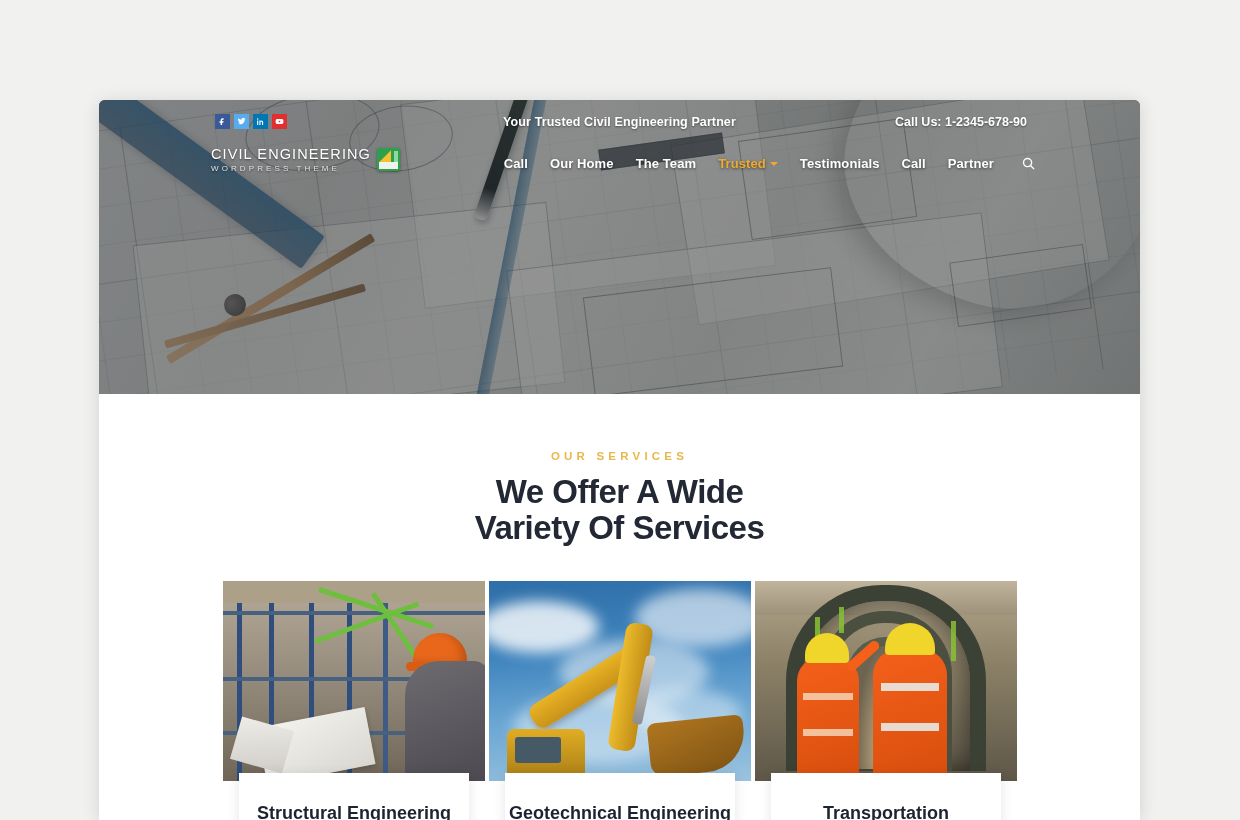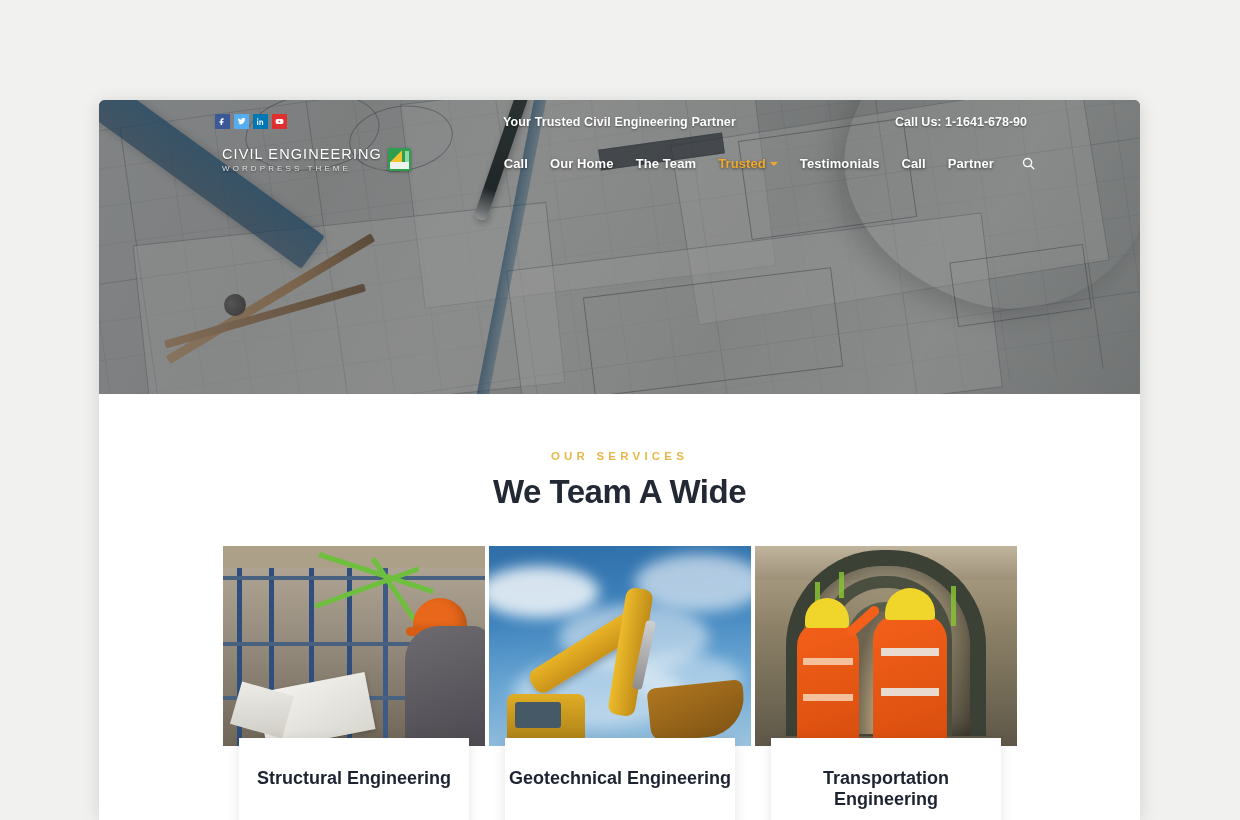--- a/index.html
+++ b/index.html
@@ -129,21 +129,21 @@
   .top-call{
     position:absolute; right:113px; top:15px;
     color:#fff; font-size:12.5px; font-weight:bold;
     text-shadow:0 1px 2px rgba(0,0,0,.45);
   }
 
   
   .navbar{
     position:absolute; left:0; top:44px; width:100%; height:46px; z-index:6;
   }
-  .brand{ position:absolute; left:123px; top:3px; display:flex; align-items:center; gap:6px; cursor:pointer; }
+  .brand{ position:absolute; left:112px; top:3px; display:flex; align-items:center; gap:6px; cursor:pointer; }
   .brand-text{ line-height:1; }
   .brand-title{
     color:#fff; font-size:14.5px; letter-spacing:1.1px; font-weight:400;
     text-shadow:0 1px 2px rgba(0,0,0,.5);
   }
   .brand-sub{
     color:#e3e3e0; font-size:8px; letter-spacing:3.1px; margin-top:3px; font-weight:400;
     text-shadow:0 1px 2px rgba(0,0,0,.5);
   }
   .brand-mark{
@@ -405,21 +405,21 @@
             </svg>
         </span>
         <span class="soc soc-yt">
           <svg viewBox="0 0 24 24">
               <path d="M22 8.2a3 3 0 0 0-2.1-2.1C18 5.5 12 5.5 12 5.5s-6 0-7.9.6A3 3 0 0 0 2 8.2 31 31 0 0 0 1.5 12 31 31 0 0 0 2 15.8a3 3 0 0 0 2.1 2.1c1.9.6 7.9.6 7.9.6s6 0 7.9-.6a3 3 0 0 0 2.1-2.1A31 31 0 0 0 22.5 12 31 31 0 0 0 22 8.2zM10 15V9l5.2 3z"></path>
             </svg>
         </span>
       </div>
 
       <div class="top-tag">Your Trusted Civil Engineering Partner</div>
-      <div class="top-call">Call Us: 1-1641-678-90</div>
+      <div class="top-call">Call Us: 1-2345-678-90</div>
     </div>
 
     <div class="navbar">
 
       <div class="brand">
         <div class="brand-text">
           <div class="brand-title">CIVIL ENGINEERING</div>
           <div class="brand-sub">WORDPRESS THEME</div>
         </div>
         <span class="brand-mark">
@@ -442,21 +442,22 @@
             </svg>
         </span>
       </nav>
     </div>
 
   </div>
 
   <div class="services">
     <div class="sec-kicker">OUR SERVICES</div>
     <div class="sec-title">
-      <div>We Team A Wide</div>
+      <div>We Offer A Wide</div>
+      <div>Variety Of Services</div>
     </div>
 
     <div class="cards">
 
       <div class="card c1">
         <div class="card-img">
           <div class="scaf">
             <i class="v" style="left:14px;"></i>
               <i class="v" style="left:46px;"></i>
             <i class="v" style="left:86px;"></i>

